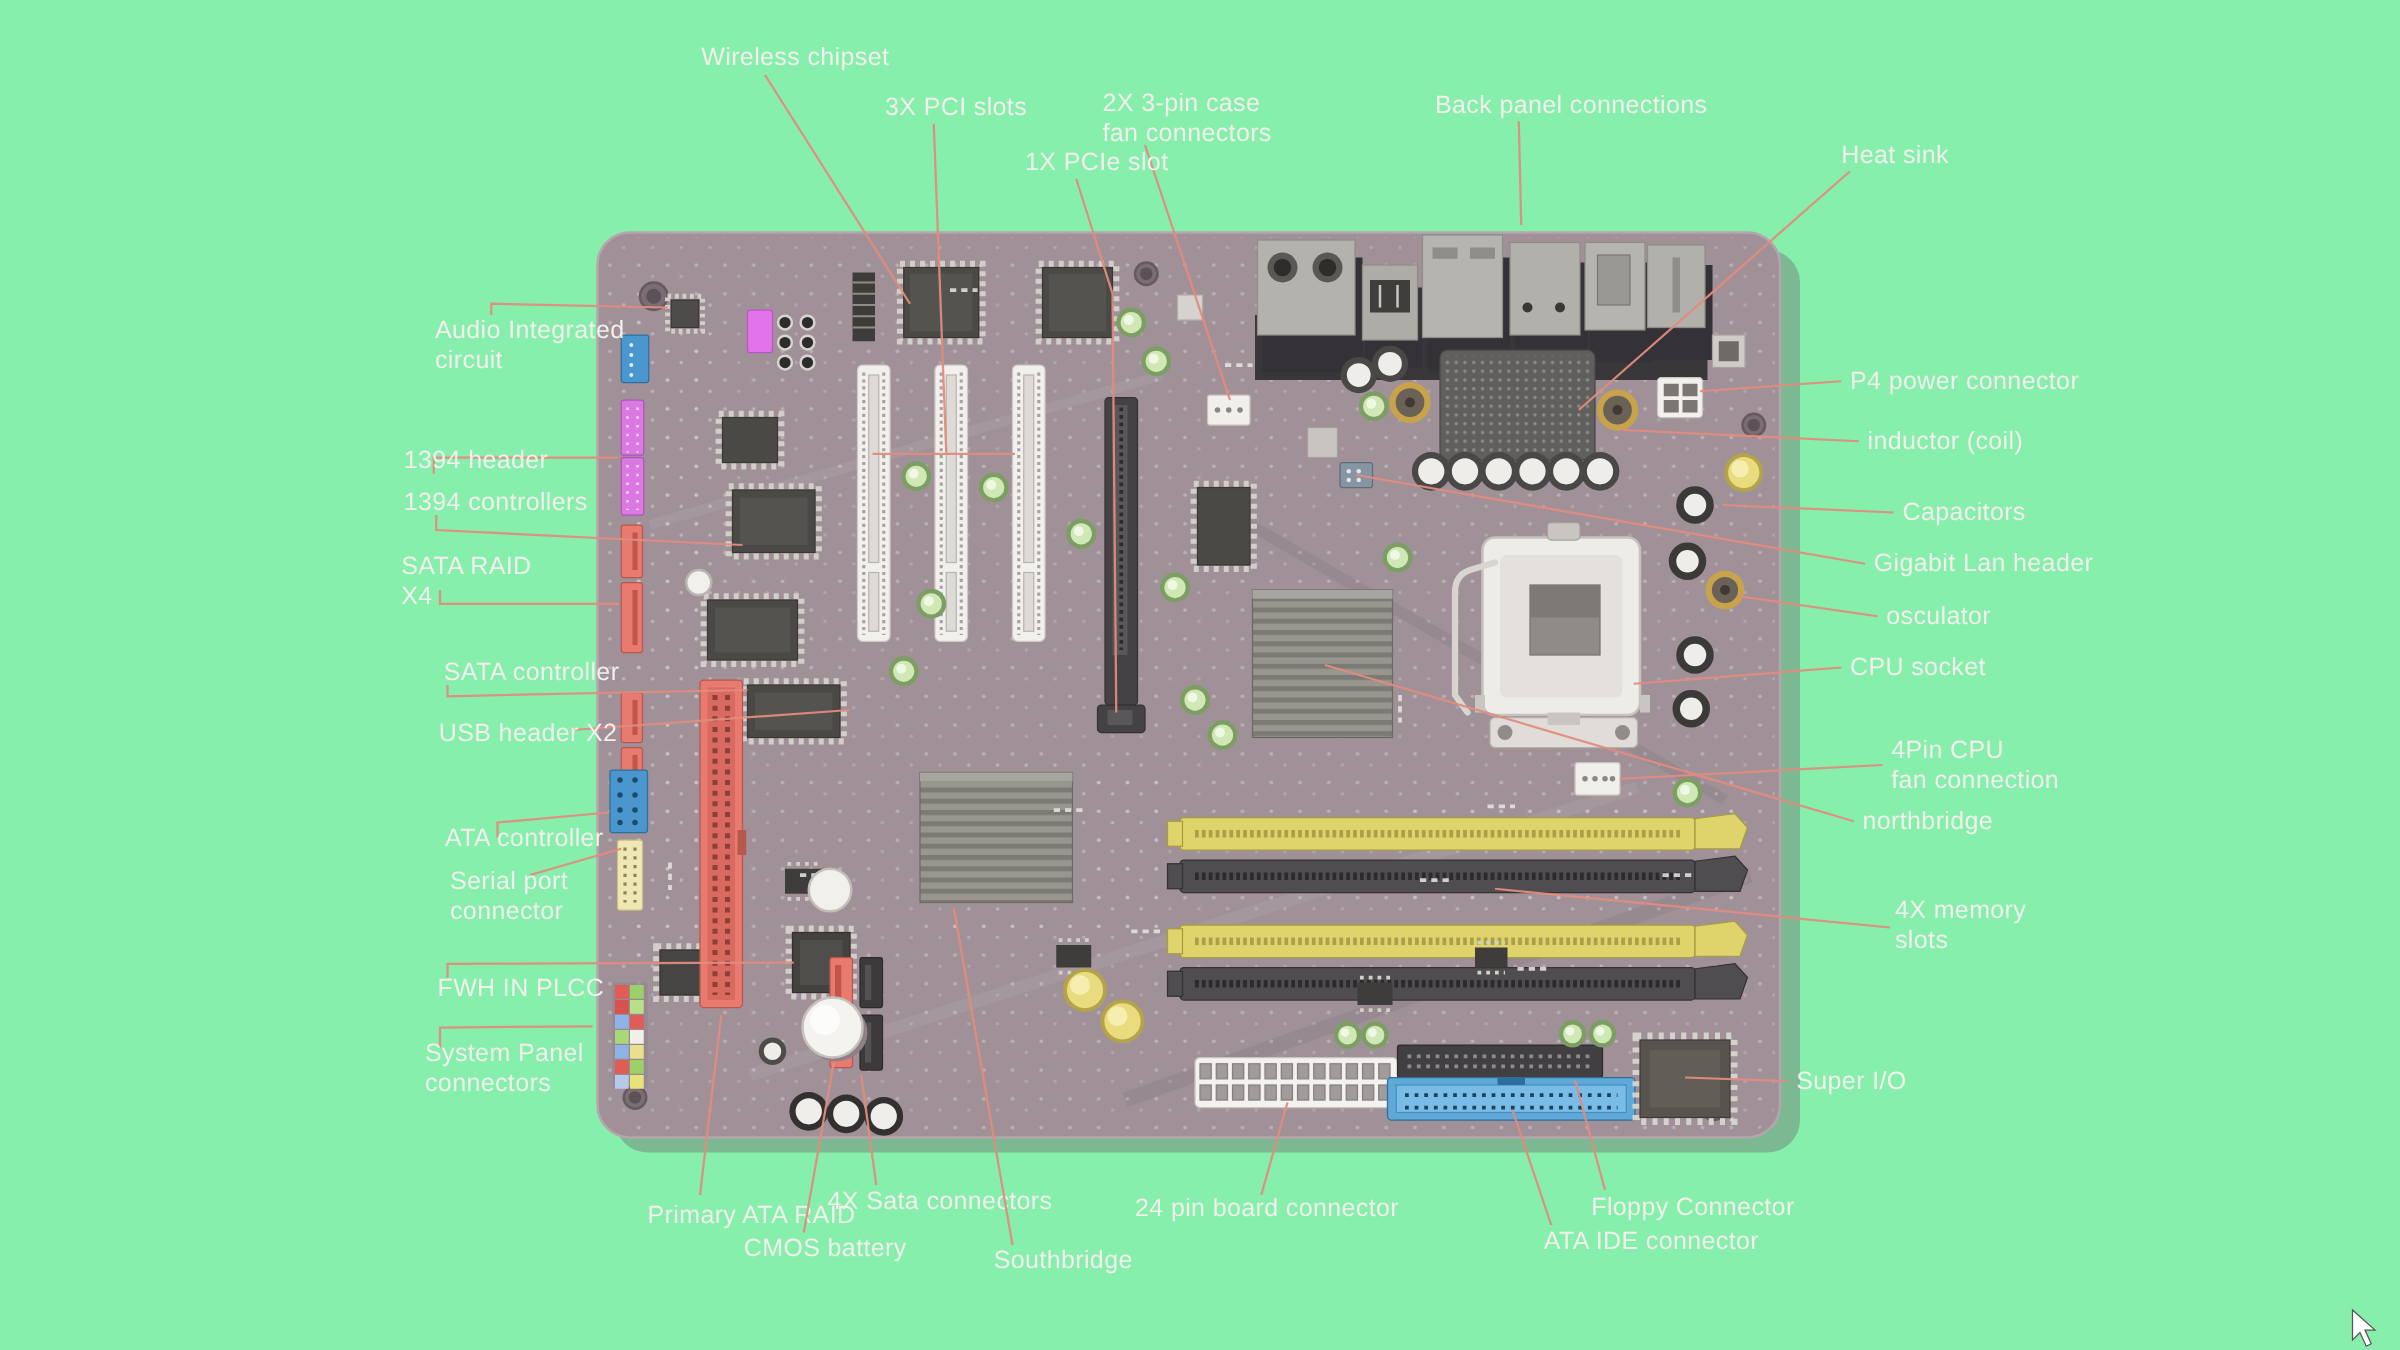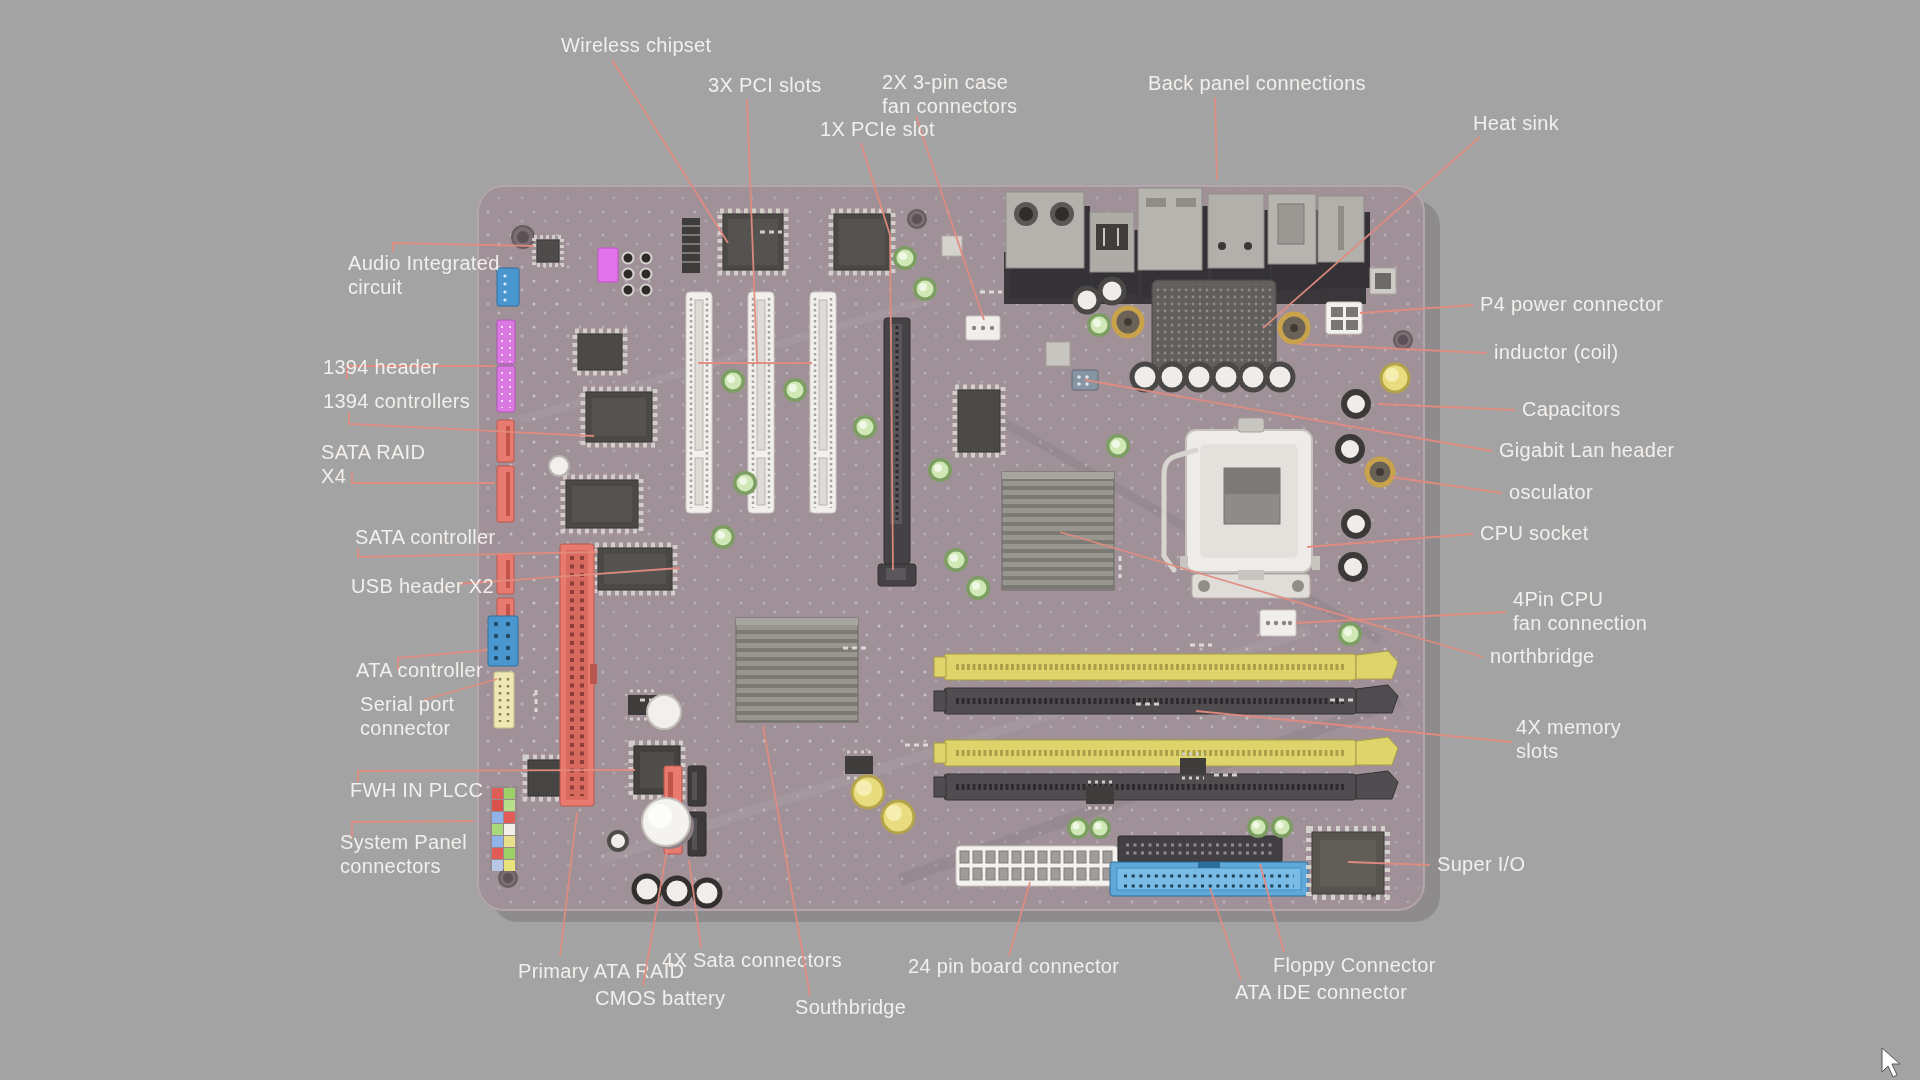--- a/index.html
+++ b/index.html
@@ -5,21 +5,21 @@
   html,body { margin:0; padding:0; }
   .stage { position:relative; width:1920px; height:1080px; overflow:hidden; background:#8b8687;
            font-family:"Liberation Sans", sans-serif; }
   svg { display:block; width:1920px; height:1080px; }
   #labels-layer text { font-family:"Liberation Sans", sans-serif; font-size:20px; fill:#f2efec; letter-spacing:.3px; }
   #labels-layer polyline { opacity:.95; }
 </style>
 </head>
 <body>
 
-<div class="stage" style="background: #a3a3a3; text-align: right;">
+<div class="stage" style="background: #86efac; text-align: right;">
 <svg viewBox="0 0 1920 1080" xmlns="http://www.w3.org/2000/svg">
   <defs>
     <pattern id="dots" width="23" height="23" patternUnits="userSpaceOnUse">
       <circle cx="5" cy="5" r="1.5" fill="#ffffff" opacity="0.5"></circle>
       <circle cx="16" cy="14" r="1.4" fill="#ffffff" opacity="0.35"></circle>
     </pattern>
     <pattern id="pingrid" width="7" height="7" patternUnits="userSpaceOnUse">
       <rect width="7" height="7" fill="#615f5d"></rect>
       <circle cx="3" cy="3" r="1.4" fill="#8d8b88"></circle>
     </pattern>

